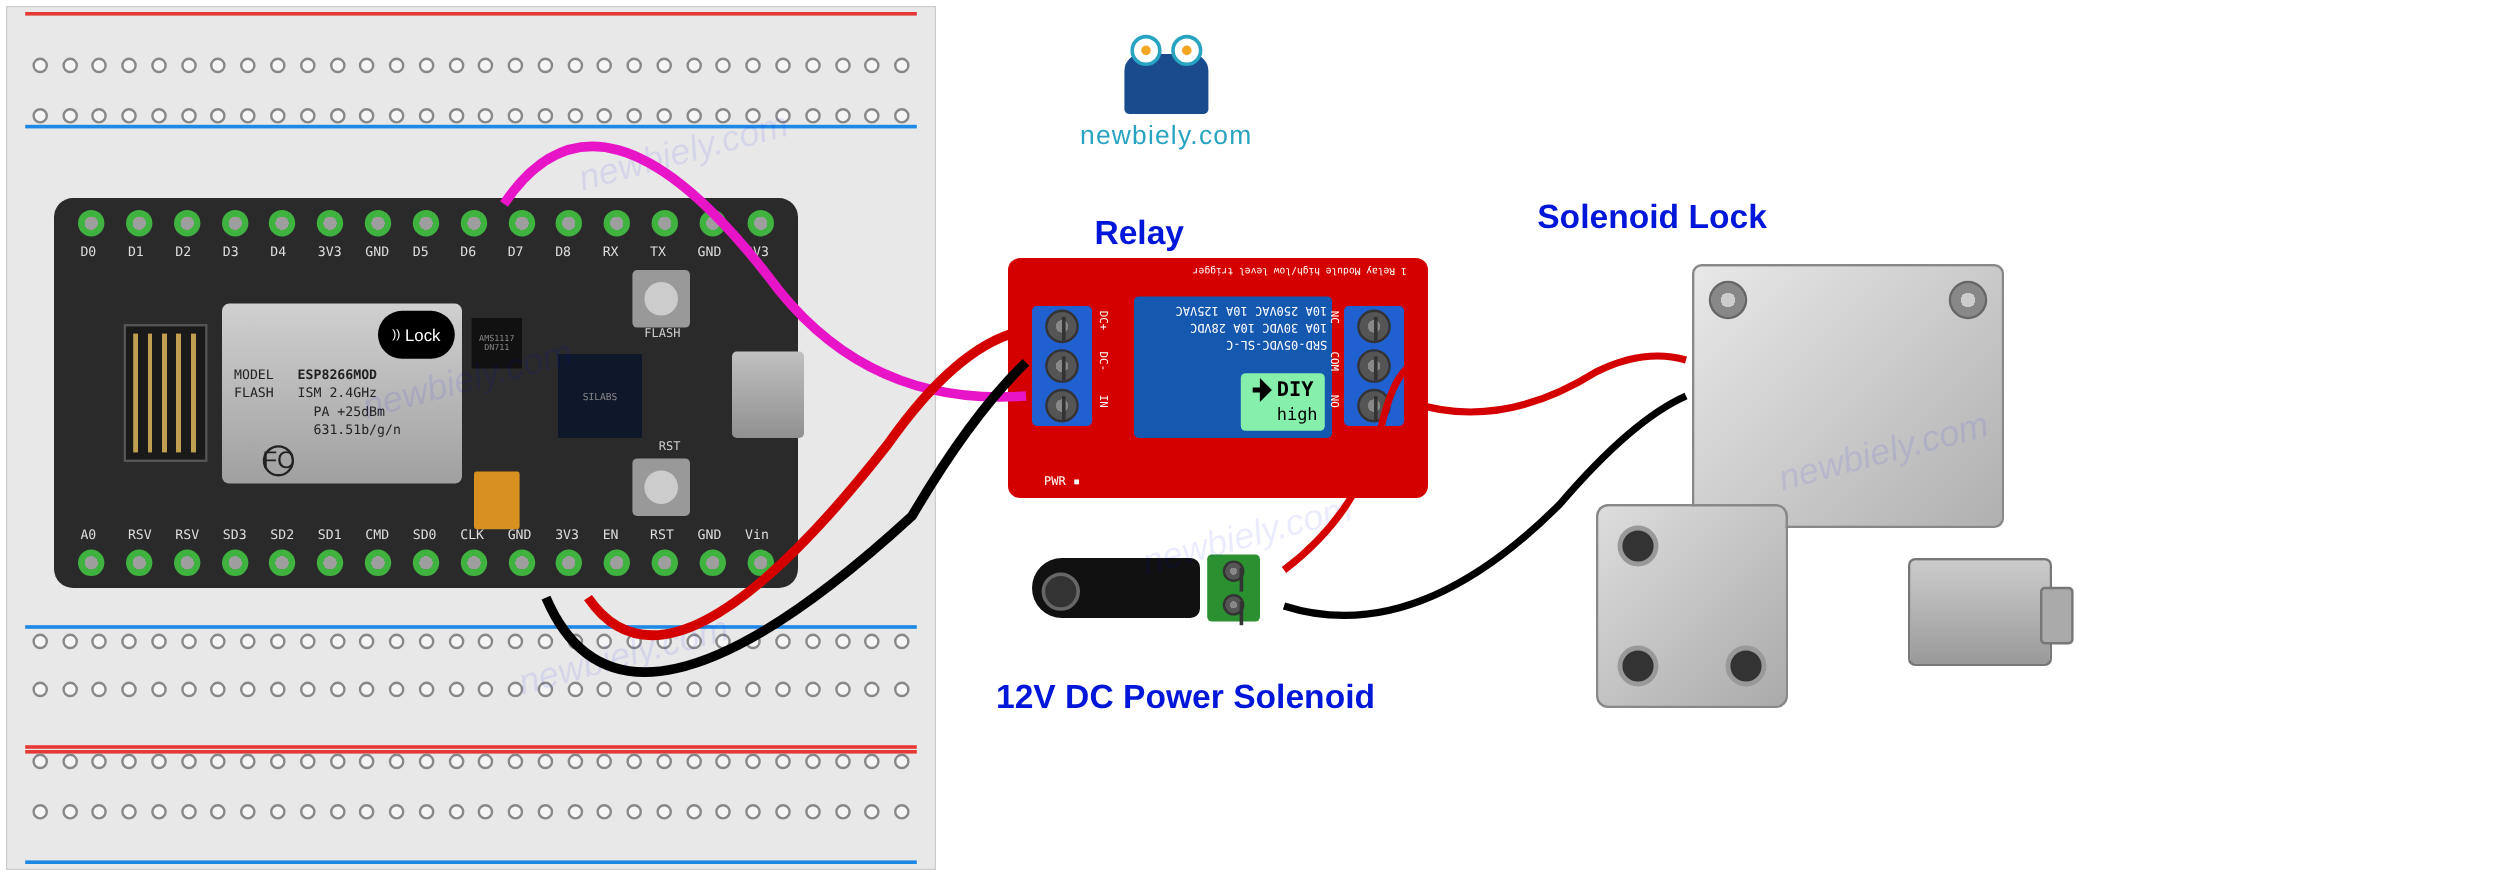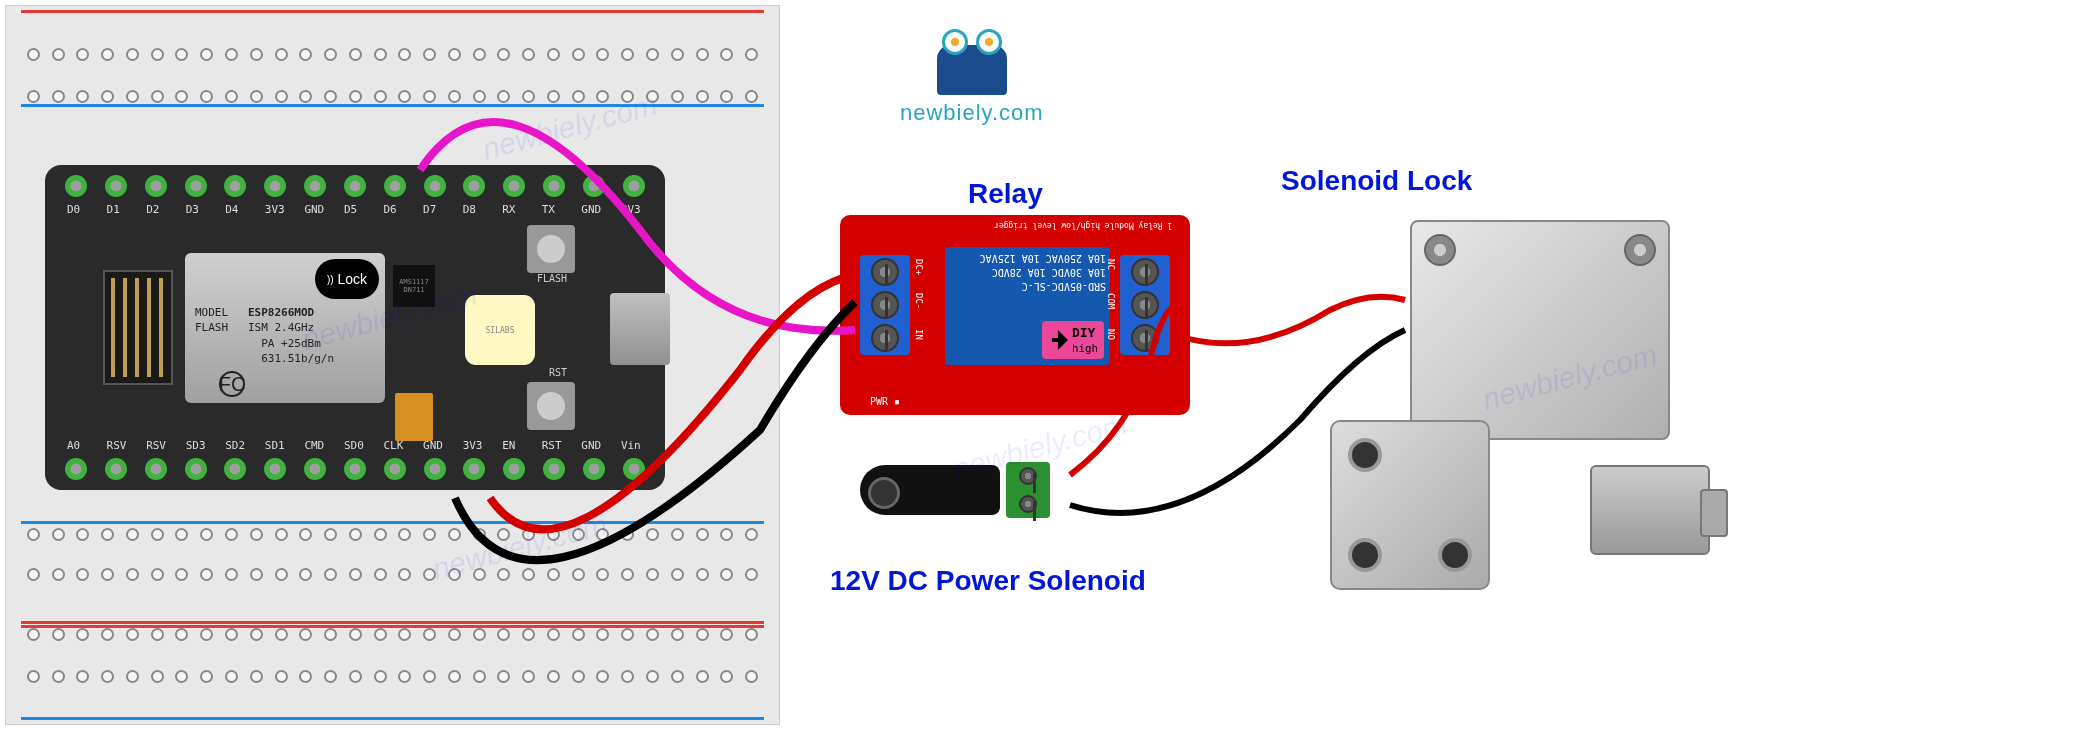--- a/index.html
+++ b/index.html
@@ -147,22 +147,22 @@
     position: absolute;
     font-size: 10px; color: #ccc;
     right: 98px;
     font-family: monospace;
   }
 
   .silabs {
     position: absolute;
     left: 420px; top: 130px;
     width: 70px; height: 70px;
-    background: #fef9c3;
-    border-radius: 11px;
+    background: #0f172a;
+    border-radius: 0;
     color: #888;
     font-size: 8px;
     display: flex;
     align-items: center;
     justify-content: center;
     font-family: monospace;
   }
   .reg-chip {
     position: absolute;
     left: 348px; top: 100px;
@@ -262,27 +262,26 @@
     padding: 4px;
     font-family: monospace;
   }
   .relay-cube-text {
     transform: rotate(180deg);
     line-height: 1.4;
   }
   .diy-badge {
     position: absolute;
     right: 6px; bottom: 6px;
-    background: #ec4899;
+    background: #86efac;
     color: #000;
     padding: 4px 6px;
     border-radius: 4px;
-    font-size: 13px;
-    display: flex;
-    align-items: center;
+    font-size: 17px;
+    display: flex;
     gap: 4px;
   }
   .diy-badge::before {
     content: "";
     width: 20px; height: 20px;
     background: #000;
     clip-path: polygon(50% 0, 100% 50%, 50% 100%, 50% 60%, 20% 60%, 20% 40%, 50% 40%);
   }
   .terminal-block {
     position: absolute;
@@ -732,21 +731,21 @@
   <div class="owl">
     <div class="owl-body"></div>
     <div class="owl-head">
       <div class="owl-eye l"></div>
       <div class="owl-eye r"></div>
     </div>
   </div>
   <div class="logo-text">newbiely.com</div>
 </div>
 
-<div class="relay-label" style="left:968px; top:178px">Relay</div>
+<div class="relay-label" style="left:912px; top:178px">Relay</div>
 
 <div class="relay-module">
   <div class="relay-hdr-text">
     <span>1 Relay Module
 high/low level trigger</span>
   </div>
   <div class="terminal-block left">
     <div class="screw"></div>
     <div class="screw"></div>
     <div class="screw"></div>

